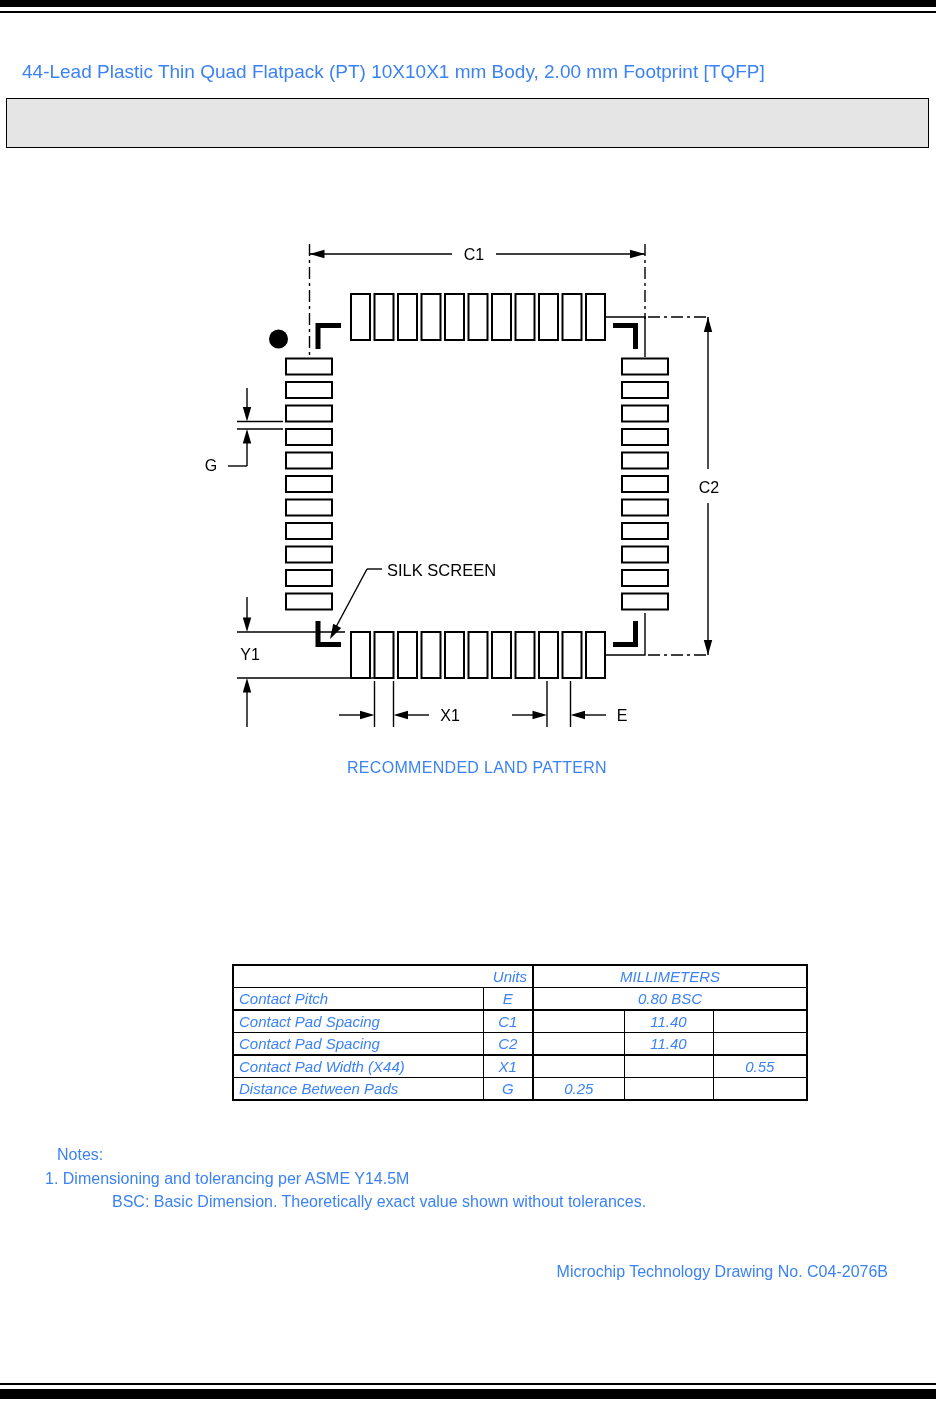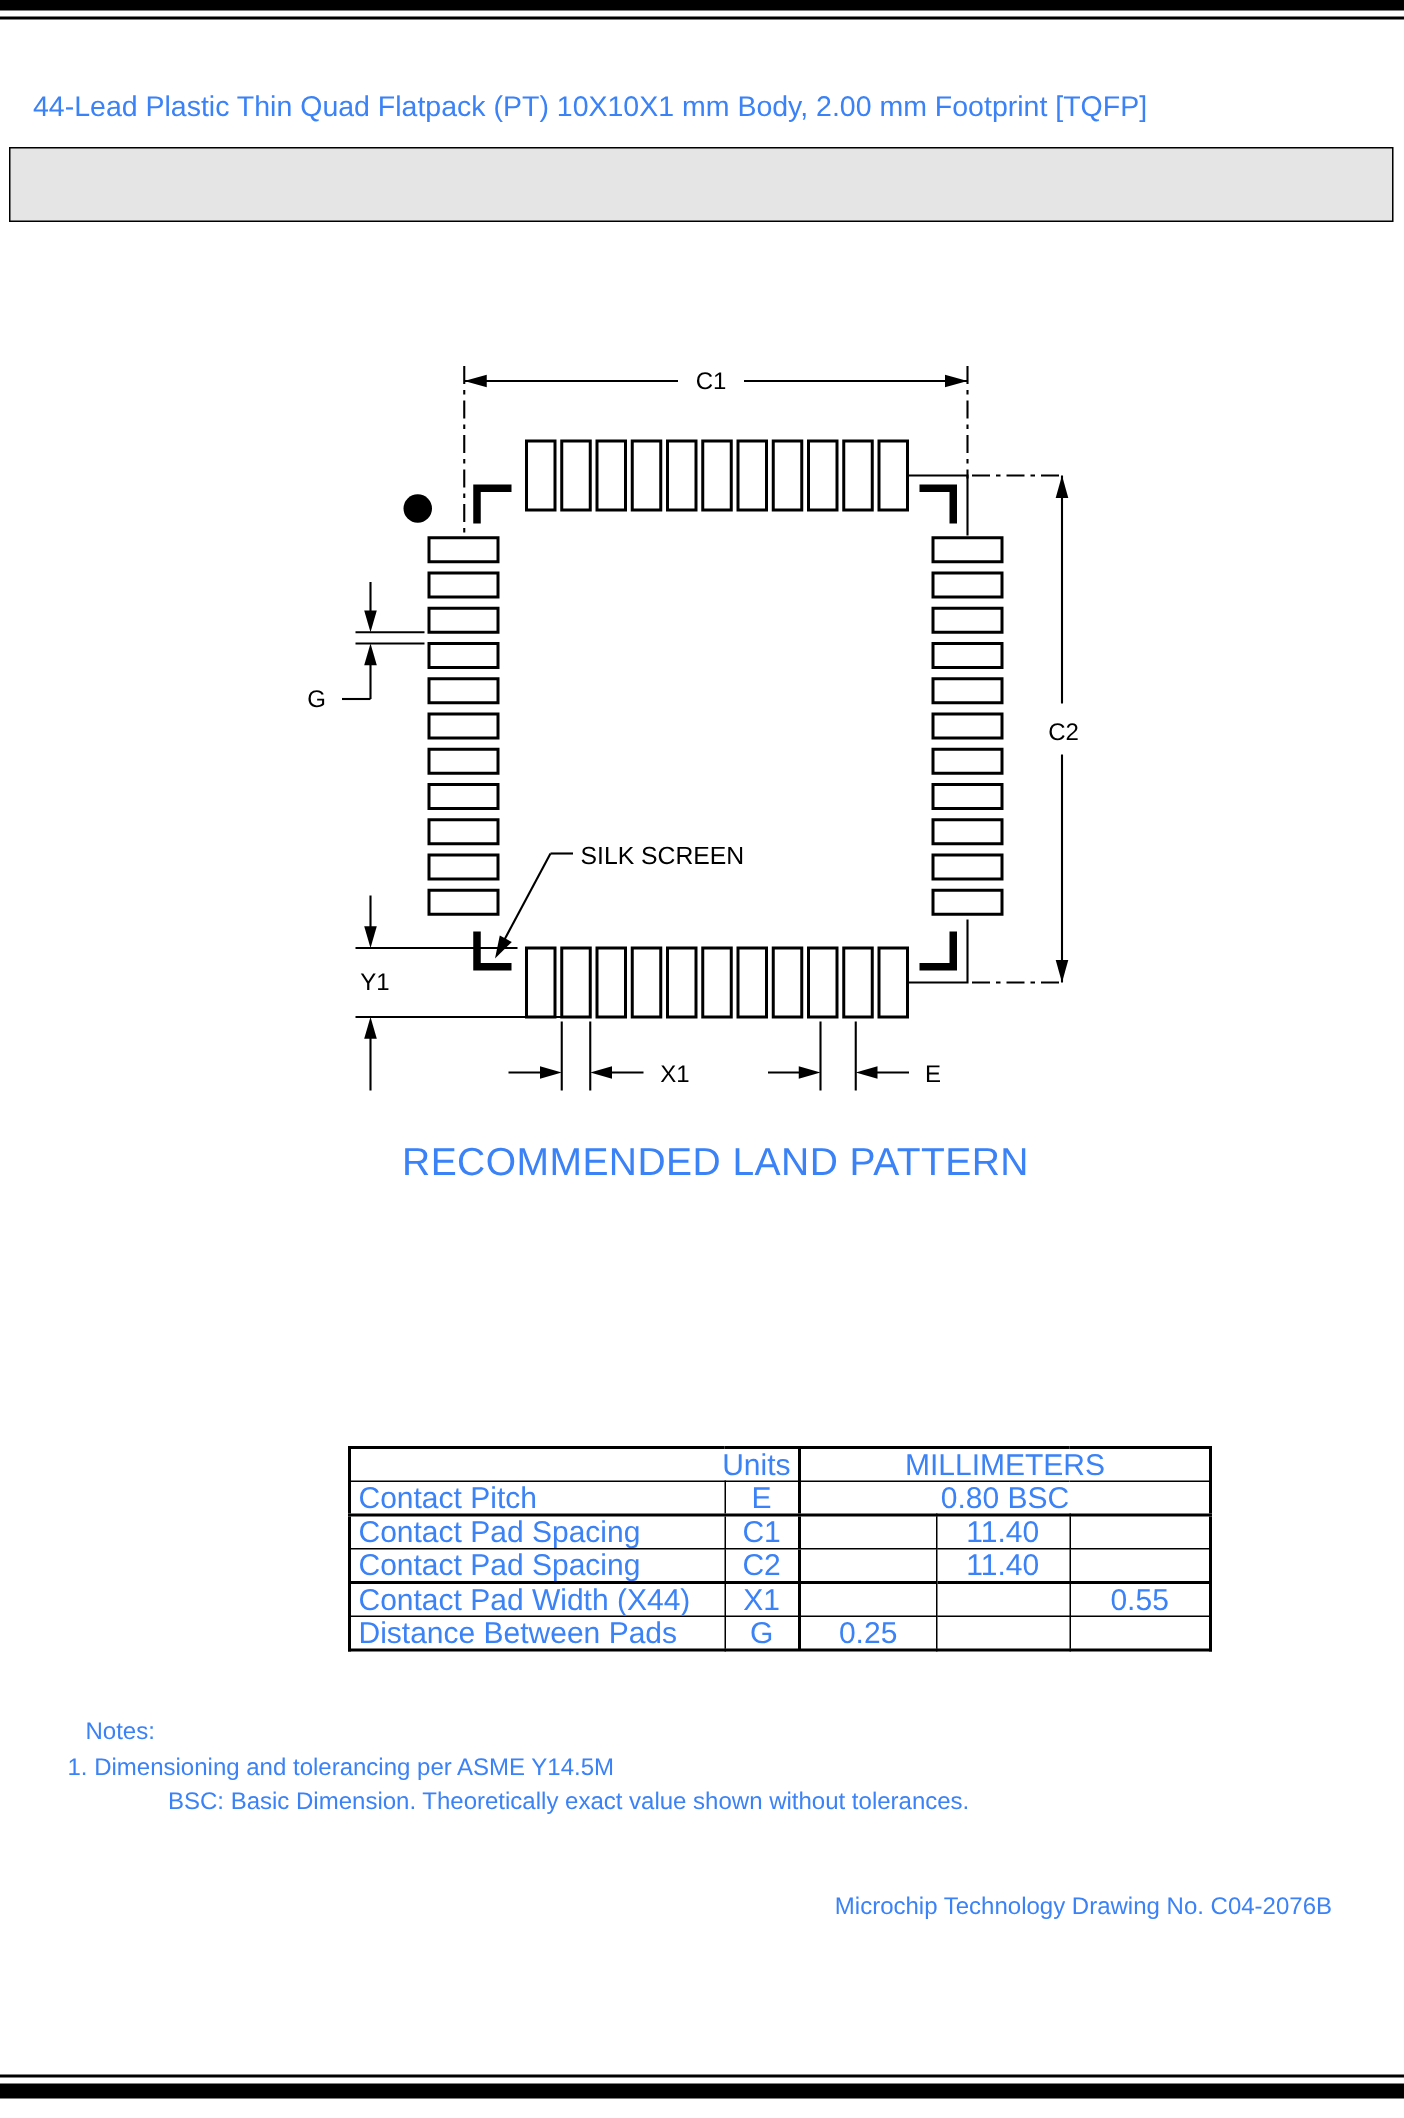--- a/index.html
+++ b/index.html
@@ -19,26 +19,26 @@
   .title { left:22px; top:61px; font-size:19px; white-space:nowrap; }
 
   .gray-box {
     left:6px; top:98px; width:921px; height:48px;
     background:#e5e5e5; border:1px solid #000;
   }
 
   svg.diagram { left:0; top:230px; }
   svg.diagram text { font-family:"Liberation Sans", sans-serif; fill:#000; }
 
-  .caption { left:177px; top:759px; width:600px; text-align:center; font-size:26px; letter-spacing:0.3px; }
+  .caption { left:177px; top:759px; width:600px; text-align:center; font-size:16px; letter-spacing:0.3px; }
 
   table.dims {
     position:absolute; left:232px; top:964px;
     border-collapse:collapse; border:2px solid #000;
-    font-size:20px; table-layout:fixed;
+    font-size:15px; table-layout:fixed;font-style:italic;
   }
   table.dims td {
     border:1px solid #000; height:21px; padding:0 5px;
     white-space:nowrap; overflow:hidden; line-height:1;
   }
   table.dims .r { text-align:right; }
   table.dims .c { text-align:center; padding:0 2px; }
   table.dims .bL { border-left-width:2px; }
   table.dims tr.bB td { border-bottom-width:2px; }
 

